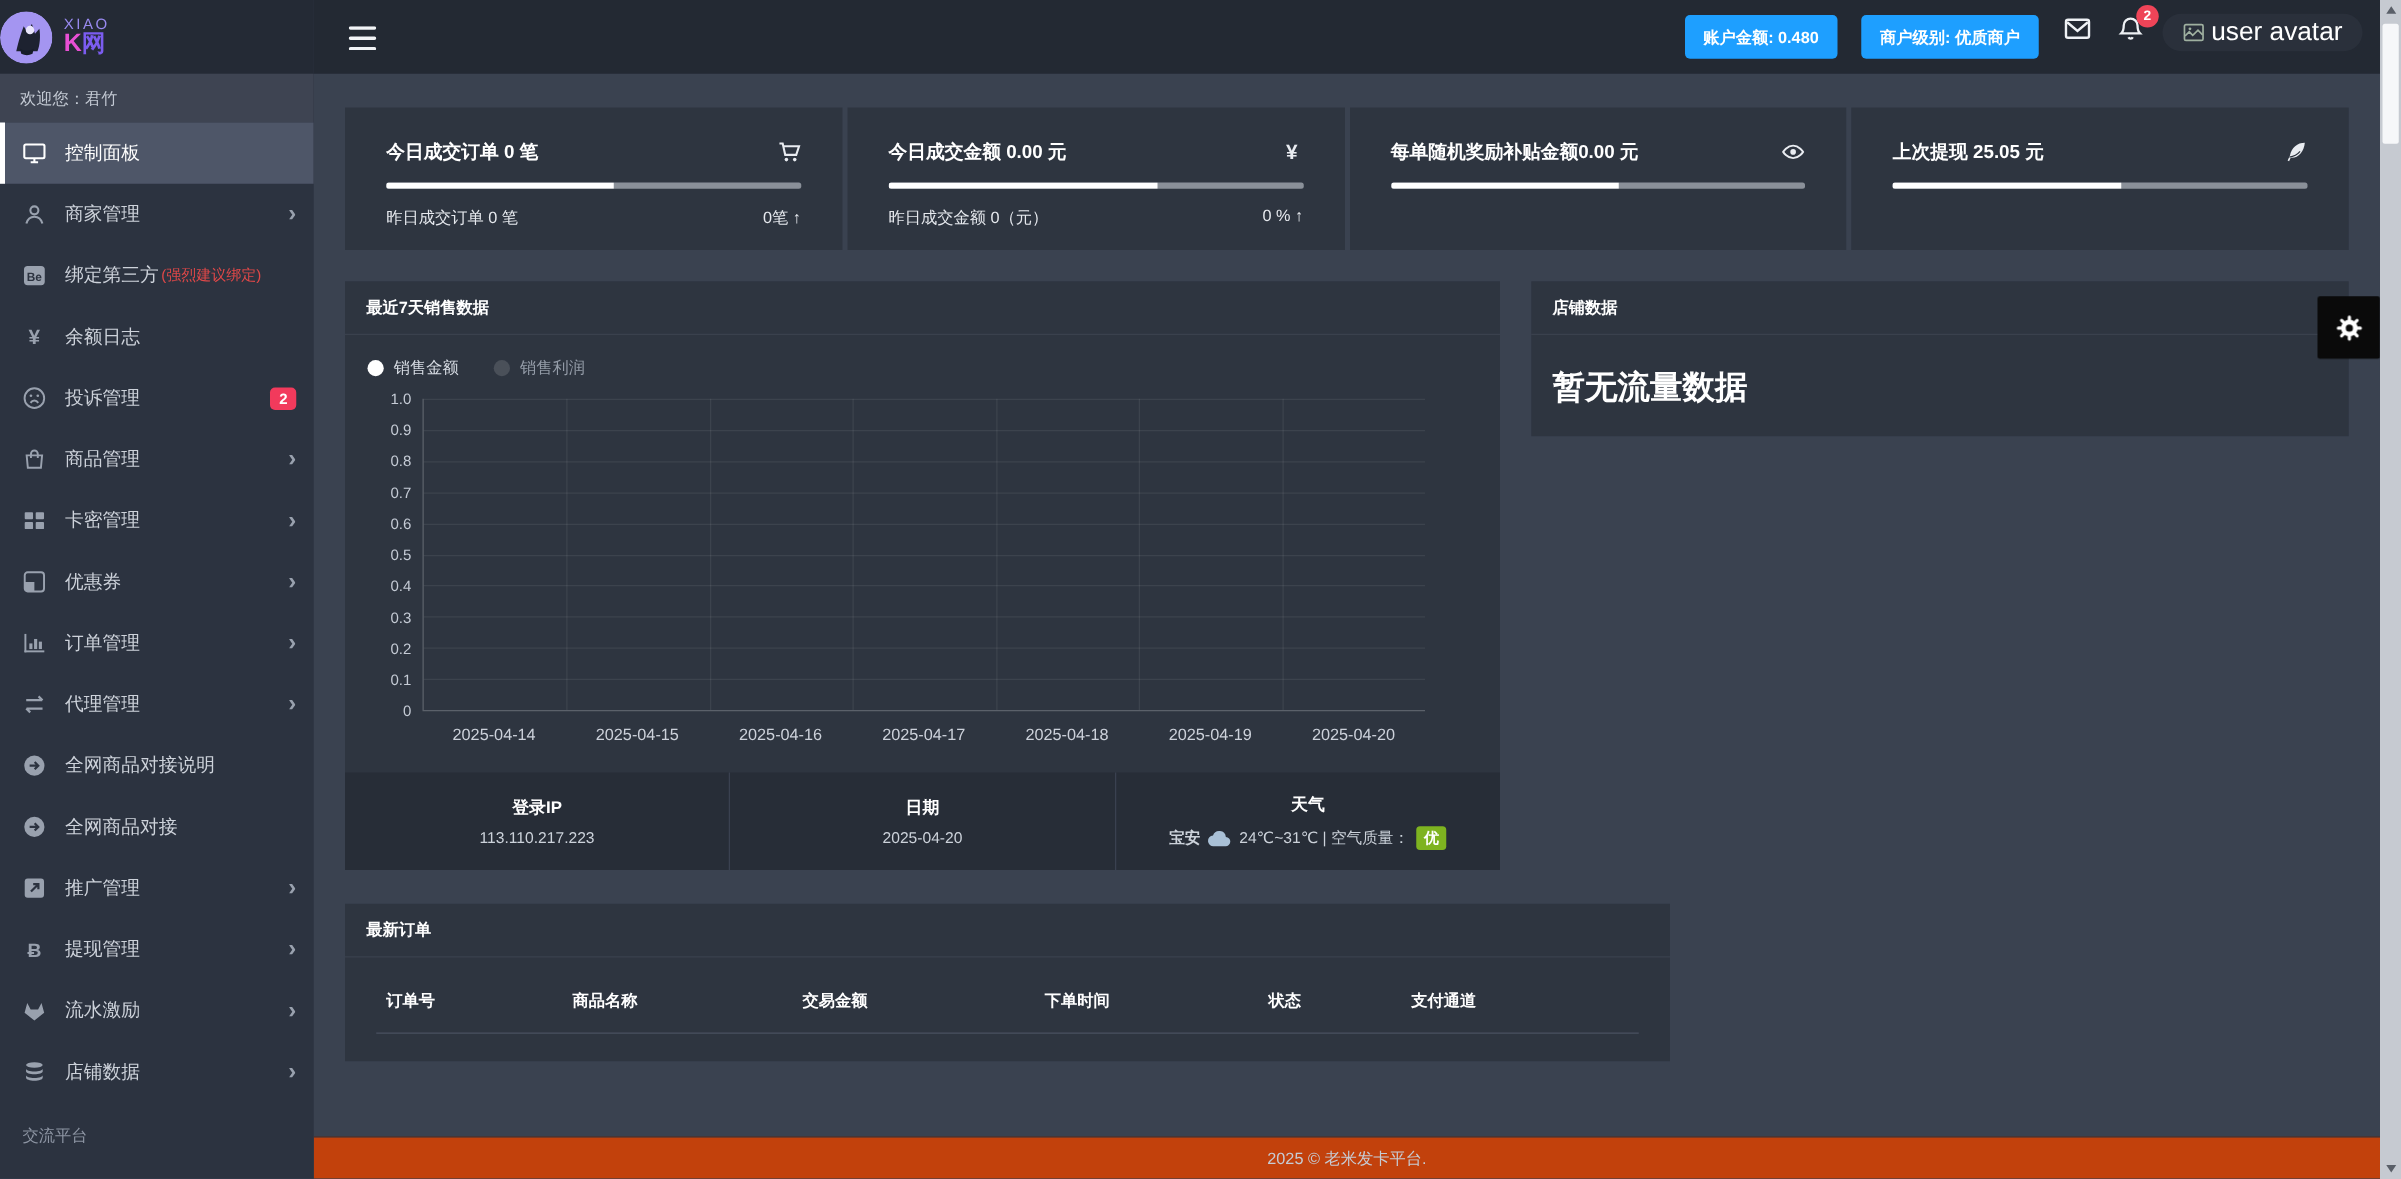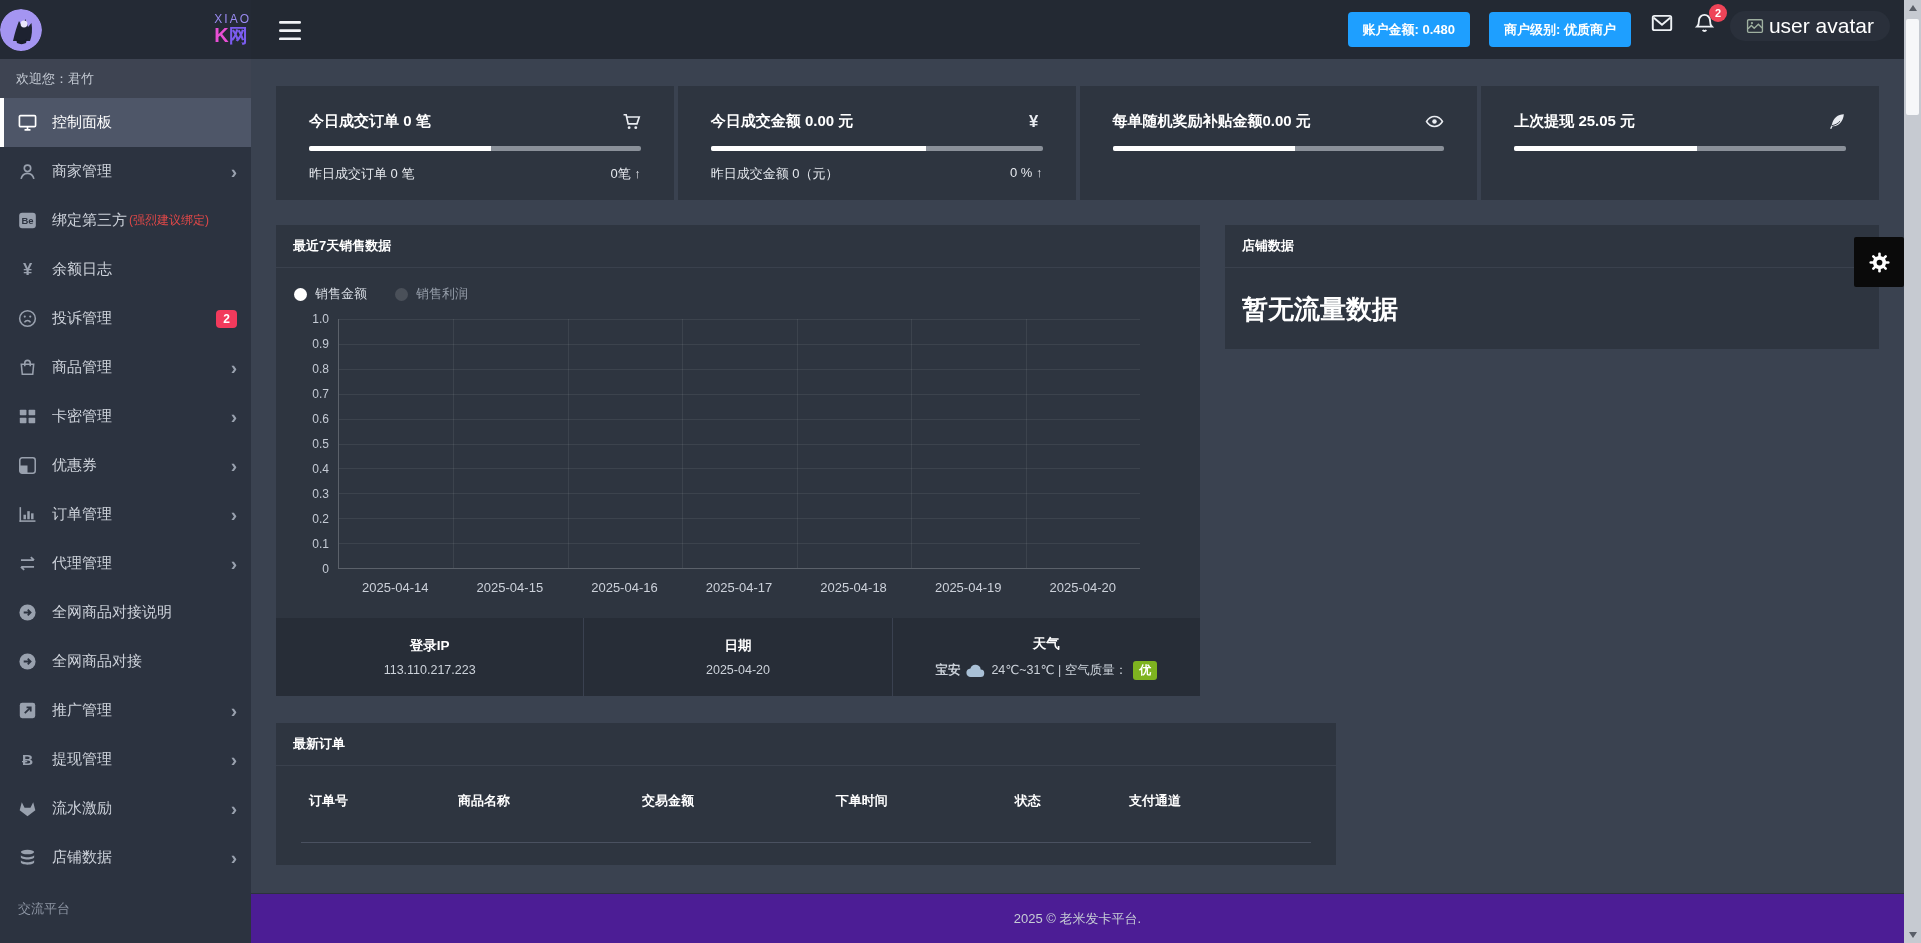--- a/index.html
+++ b/index.html
@@ -2,21 +2,21 @@
 <html><head>
 <meta charset="utf-8">
 <style>
   *{box-sizing:border-box;margin:0;padding:0}
   html,body{width:1921px;height:943px;overflow:hidden}
   body{font-family:"Liberation Sans","DejaVu Sans",sans-serif;background:#3a4250;color:#fff;position:relative}
   .app{display:flex;height:100%}
 
   
   .sidebar{width:251px;flex-shrink:0;background:#2c3340;overflow:hidden;display:flex;flex-direction:column}
-  .logo{height:59px;background:#242a35;display:flex;align-items:center;justify-content:space-between;gap:9px;cursor:pointer;flex-shrink:0}
+  .logo{height:59px;background:#242a35;display:flex;align-items:center;justify-content:flex-start;gap:9px;cursor:pointer;flex-shrink:0}
   .logo-circle{width:42px;height:42px;border-radius:50%;overflow:hidden;flex-shrink:0}
   .brand{line-height:1.05}
   .brand-top{font-size:12px;color:#998af0;letter-spacing:2px;display:block}
   .brand-k{font-size:20px;font-weight:bold;color:#e84fd4}
   .brand-net{font-size:19px;font-weight:bold;color:#7b5cf0}
   .welcome{height:39px;background:#3e4452;display:flex;align-items:center;padding:0 16px;font-size:13px;color:#c3c9d3;flex-shrink:0}
   .nav-item{height:49px;display:flex;align-items:center;padding:0 14px 0 18px;cursor:pointer;color:#cdd2da;position:relative;flex-shrink:0}
   .icon{display:inline-flex;align-items:center;justify-content:center}
   .icon svg{width:100%;height:100%;display:block}
   .nav-item>.icon{width:19px;height:19px;margin-right:15px;color:#99a1ae;flex-shrink:0}
@@ -79,25 +79,25 @@
   .info-cell:last-child{border-right:none}
   .info-title{font-size:13.5px;font-weight:bold}
   .info-value{font-size:12.5px;color:#ccd2da;display:flex;align-items:center;gap:6px;white-space:nowrap}
   .info-value .icon{width:19px;height:15px;color:#a9c0d6}
   .q-badge{background:#7eb320;color:#fff;font-size:12px;padding:1px 6px;border-radius:3px;font-weight:bold}
 
   .shop-panel{flex:1}
   .shop-empty{font-size:26px;font-weight:bold;padding:24px 17px 22px}
 
   .orders-panel{width:1060px;margin-top:27px;flex-shrink:0;padding-bottom:22px}
-  .order-cols{display:flex;margin:0 25px;padding:26px 8px 32px;border-bottom:1px solid #4a5160}
+  .order-cols{display:flex;margin:0 25px;padding:26px 8px 16px;border-bottom:1px solid #4a5160}
   .order-col{font-size:13px;font-weight:bold;white-space:nowrap}
   .c0{width:15%}.c1{width:18.5%}.c2{width:19.5%}.c3{width:18%}.c4{width:11.5%}.c5{width:17.5%}
 
-  .footer{margin:auto -25px 0;height:50px;background:#4c1d95;border-top:1px solid #2c323d;display:flex;align-items:center;justify-content:center;font-size:13px;color:#c6ccd5;flex-shrink:0}
+  .footer{margin:auto -25px 0;height:34px;background:#c2410c;border-top:1px solid #2c323d;display:flex;align-items:center;justify-content:center;font-size:13px;color:#c6ccd5;flex-shrink:0}
 
   
   .gear-fab{position:fixed;top:237px;right:17px;width:50px;height:50px;background:#0a0a0a;border:none;border-radius:2px;display:flex;align-items:center;justify-content:center;color:#fff;cursor:pointer}
   .gear-fab .icon{width:23px;height:23px}
   .scrollbar{position:fixed;top:0;right:0;bottom:0;width:17px;background:#c6cad1;cursor:pointer}
   .sb-up,.sb-down{position:absolute;left:0;right:0;height:17px;display:flex;align-items:center;justify-content:center}
   .sb-up{top:0}.sb-down{bottom:0}
   .sb-up i{border:4px solid transparent;border-bottom:6px solid #5a5f68;margin-top:-5px}
   .sb-down i{border:4px solid transparent;border-top:6px solid #5a5f68;margin-bottom:-5px}
   .sb-thumb{position:absolute;top:19px;left:2px;right:2px;height:96px;background:#f6f7f9;border-radius:2px}

